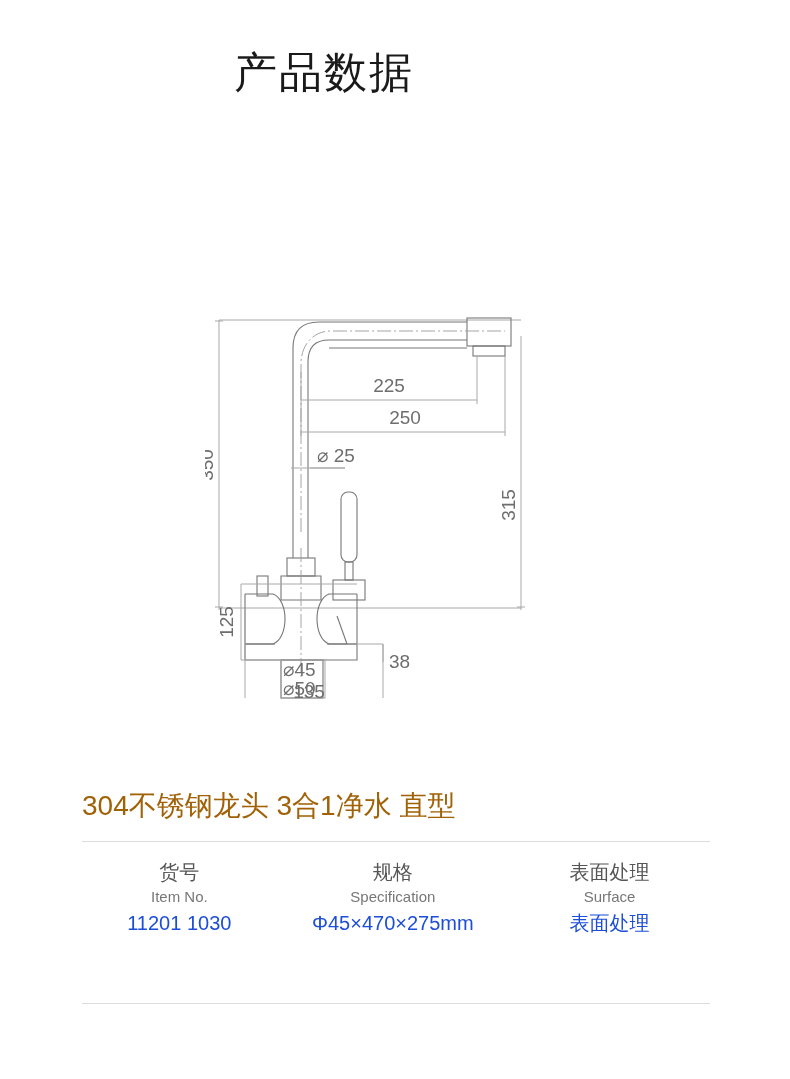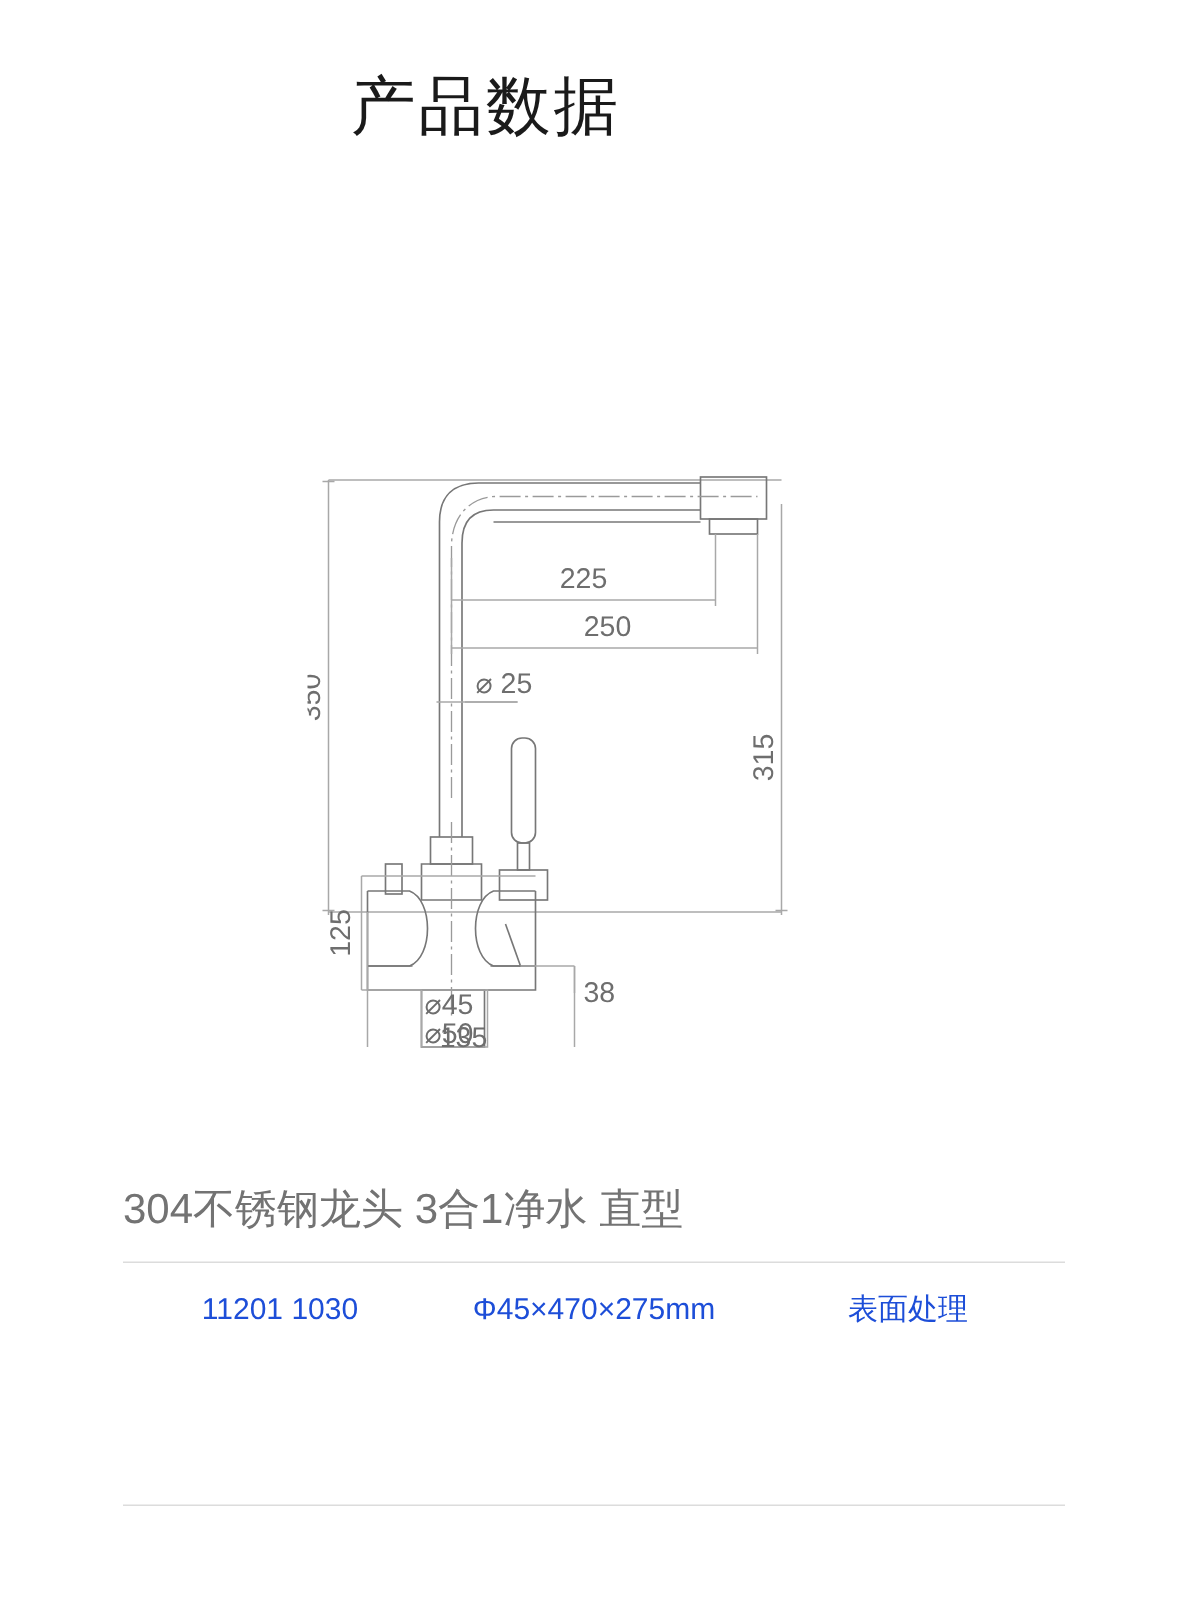--- a/index.html
+++ b/index.html
@@ -16,21 +16,20 @@
     color: #333;
   }
 
   
   .header {
     position: absolute;
     top: 44px;
     left: 0;
     width: 648px;
     text-align: center;
-    font-family: Liberation Serif, serif;
   }
   .header-title {
     font-size: 43px;
     line-height: 56px;
     color: #1a1a1a;
     letter-spacing: 2px;
     font-weight: 400;
   }
   .header-subtitle {
     font-size: 21px;
@@ -56,21 +55,21 @@
   }
 
   
   .product-title {
     position: absolute;
     top: 786px;
     left: 82px;
     width: 640px;
     font-size: 28px;
     line-height: 40px;
-    color: #737373;
+    color: #a16207;
     font-weight: 400;
     white-space: nowrap;
   }
 
   .rule {
     position: absolute;
     left: 82px;
     width: 628px;
     height: 1px;
     background: #dcdcdc;
@@ -243,20 +242,30 @@
 
   </svg>
 </div>
 
 <div class="product-title">304不锈钢龙头 3合1净水 直型</div>
 
 <div class="rule rule-top"></div>
 
 <table class="spec-table">
   <thead>
+    <tr>
+      <th class="col-a hdr-cn">货号</th>
+      <th class="col-b hdr-cn">规格</th>
+      <th class="col-c hdr-cn">表面处理</th>
+    </tr>
+    <tr>
+      <th class="hdr-en">Item No.</th>
+      <th class="hdr-en">Specification</th>
+      <th class="hdr-en">Surface</th>
+    </tr>
   </thead>
   <tbody>
     <tr>
       <td class="val">11201 1030</td>
       <td class="val">Φ45×470×275mm</td>
       <td class="val">表面处理</td>
     </tr>
   </tbody>
 </table>
 

